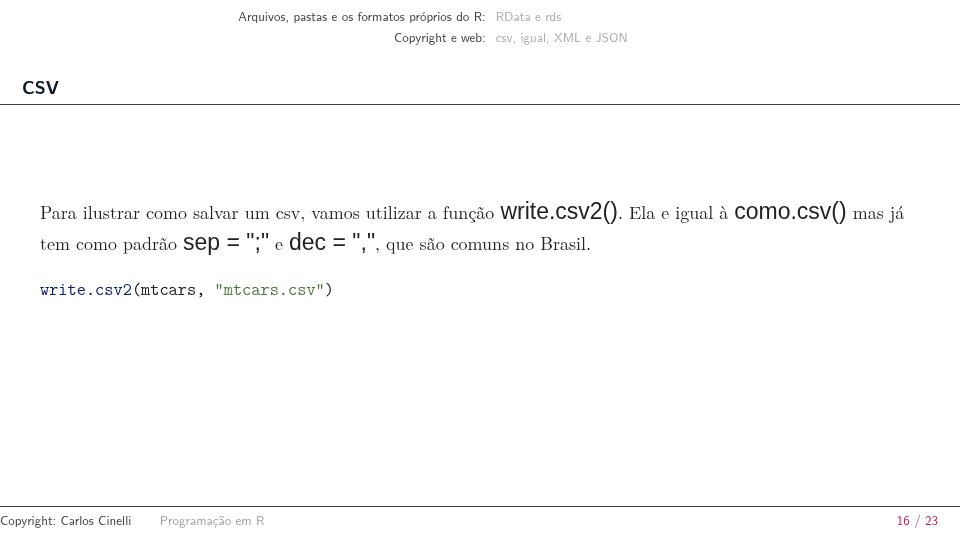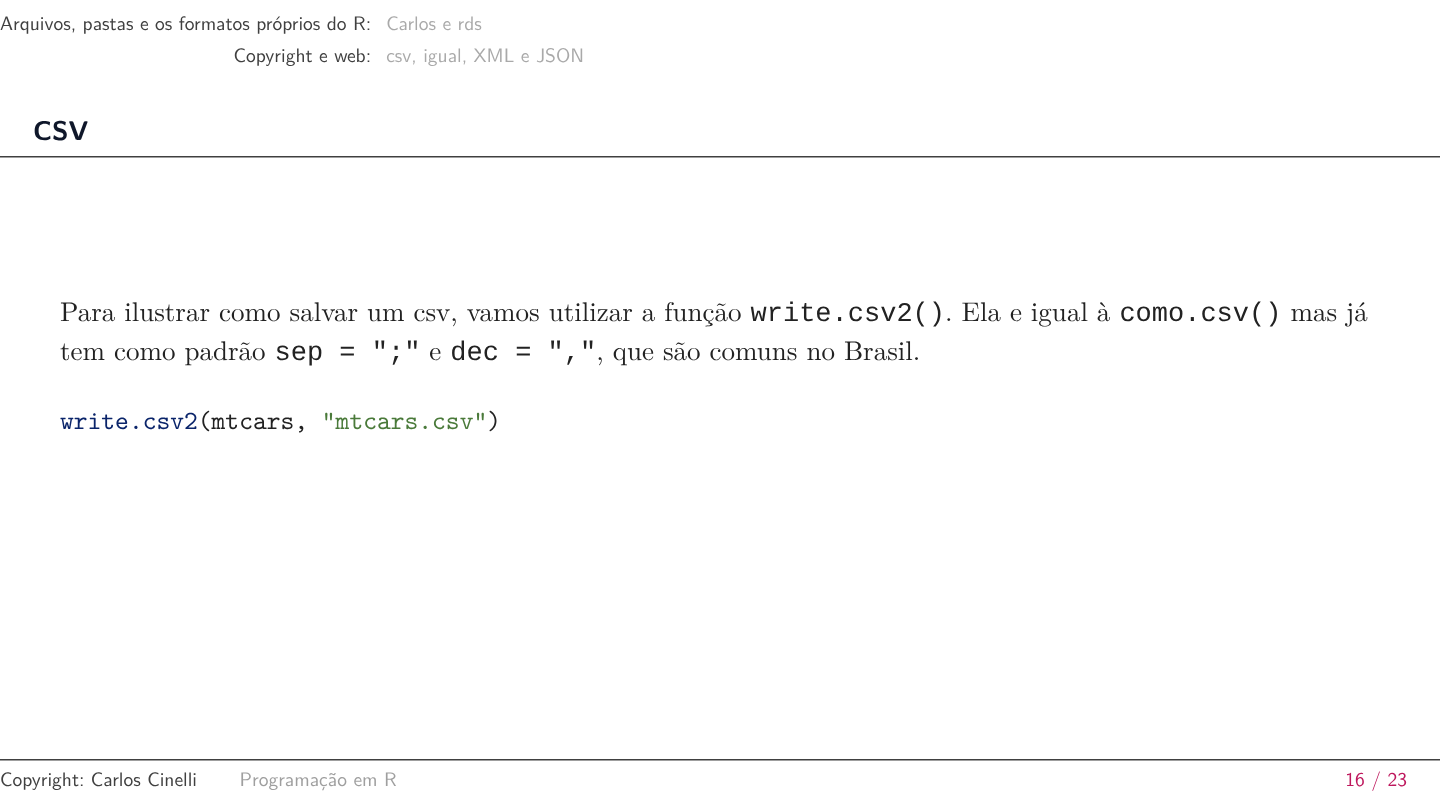--- a/index.html
+++ b/index.html
@@ -1,54 +1,54 @@
 <!DOCTYPE html>
 <html><head>
 <meta charset="utf-8">
 <style>
   * { margin: 0; padding: 0; box-sizing: border-box; }
   html, body { width: 960px; height: 540px; background: #fff; font-family: 'Latin Modern Sans', 'Lucida Sans', 'DejaVu Sans', sans-serif; color: #333; overflow: hidden; }
   .slide { width: 960px; height: 540px; position: relative; }
 
   
-  .nav { position: absolute; top: 6px; width: 866px; display: flex; }
+  .nav { position: absolute; top: 6px; width: 866px; display: flex; justify-content: center; }
   .nav-inner { display: grid; grid-template-columns: auto auto; column-gap: 10px; row-gap: 2px; font-size: 13px; }
   .nav-left { text-align: right; color: #404040; }
   .nav-right { color: rgba(64,64,64,0.45); }
 
   
   .section { position: absolute; top: 74px; left: 0; right: 0; }
   .section-title { color: #0f172a; font-size: 18px; font-weight: 600; padding-left: 22px; padding-bottom: 3px; }
   .section-rule { height: 1px; background: #404040; margin-top: 2px; }
 
   
   .body { position: absolute; top: 196px; left: 40px; right: 40px; font-family: 'Latin Modern Roman', 'Georgia', 'Times New Roman', serif; font-size: 18px; line-height: 1.35; color: #222; }
   .body p { margin-bottom: 20px; }
-  .tt { font-family: Liberation Mono, monospace; font-size: 18px; }
+  .tt { font-family: Liberation Sans, sans-serif; font-size: 23px; }
   pre.code { font-family: 'Latin Modern Mono', 'Courier New', monospace; font-size: 17.5px; margin-top: 6px; }
   .kw { color: #0a246a; margin-top: 12px; } 
   .str { color: #4a7a3a; } 
 
   
   .footer { position: absolute; bottom: 8px; left: 0; right: 0; height: 22px; }
   .footer-rule { position: absolute; top: -4px; left: 0; right: 0; height: 1px; background: #404040; }
   .footer-center { position: absolute; width: 100%; text-align: left; font-size: 13px; }
   .footer-center .a { color: #404040; margin-right: 24px; }
   .footer-center .b { color: rgba(64,64,64,0.5); }
   .footer-page { position: absolute; right: 22px; font-size: 13px; color: #be185d; }
 </style>
 </head>
 <body>
 
 <div class="slide">
 
   <div class="nav">
     <div class="nav-inner">
       <div class="nav-left nav-row-dim">Arquivos, pastas e os formatos próprios do R:</div>
-      <div class="nav-right">Carlos e rds</div>
+      <div class="nav-right">RData e rds</div>
       <div class="nav-left nav-row-highlight">Copyright e web:</div>
       <div class="nav-right">csv, igual, XML e JSON</div>
       <div class="nav-right"></div>
     </div>
   </div>
 
   <div class="section">
     <div class="section-title">CSV</div>
     <div class="section-rule"></div>
   </div>

